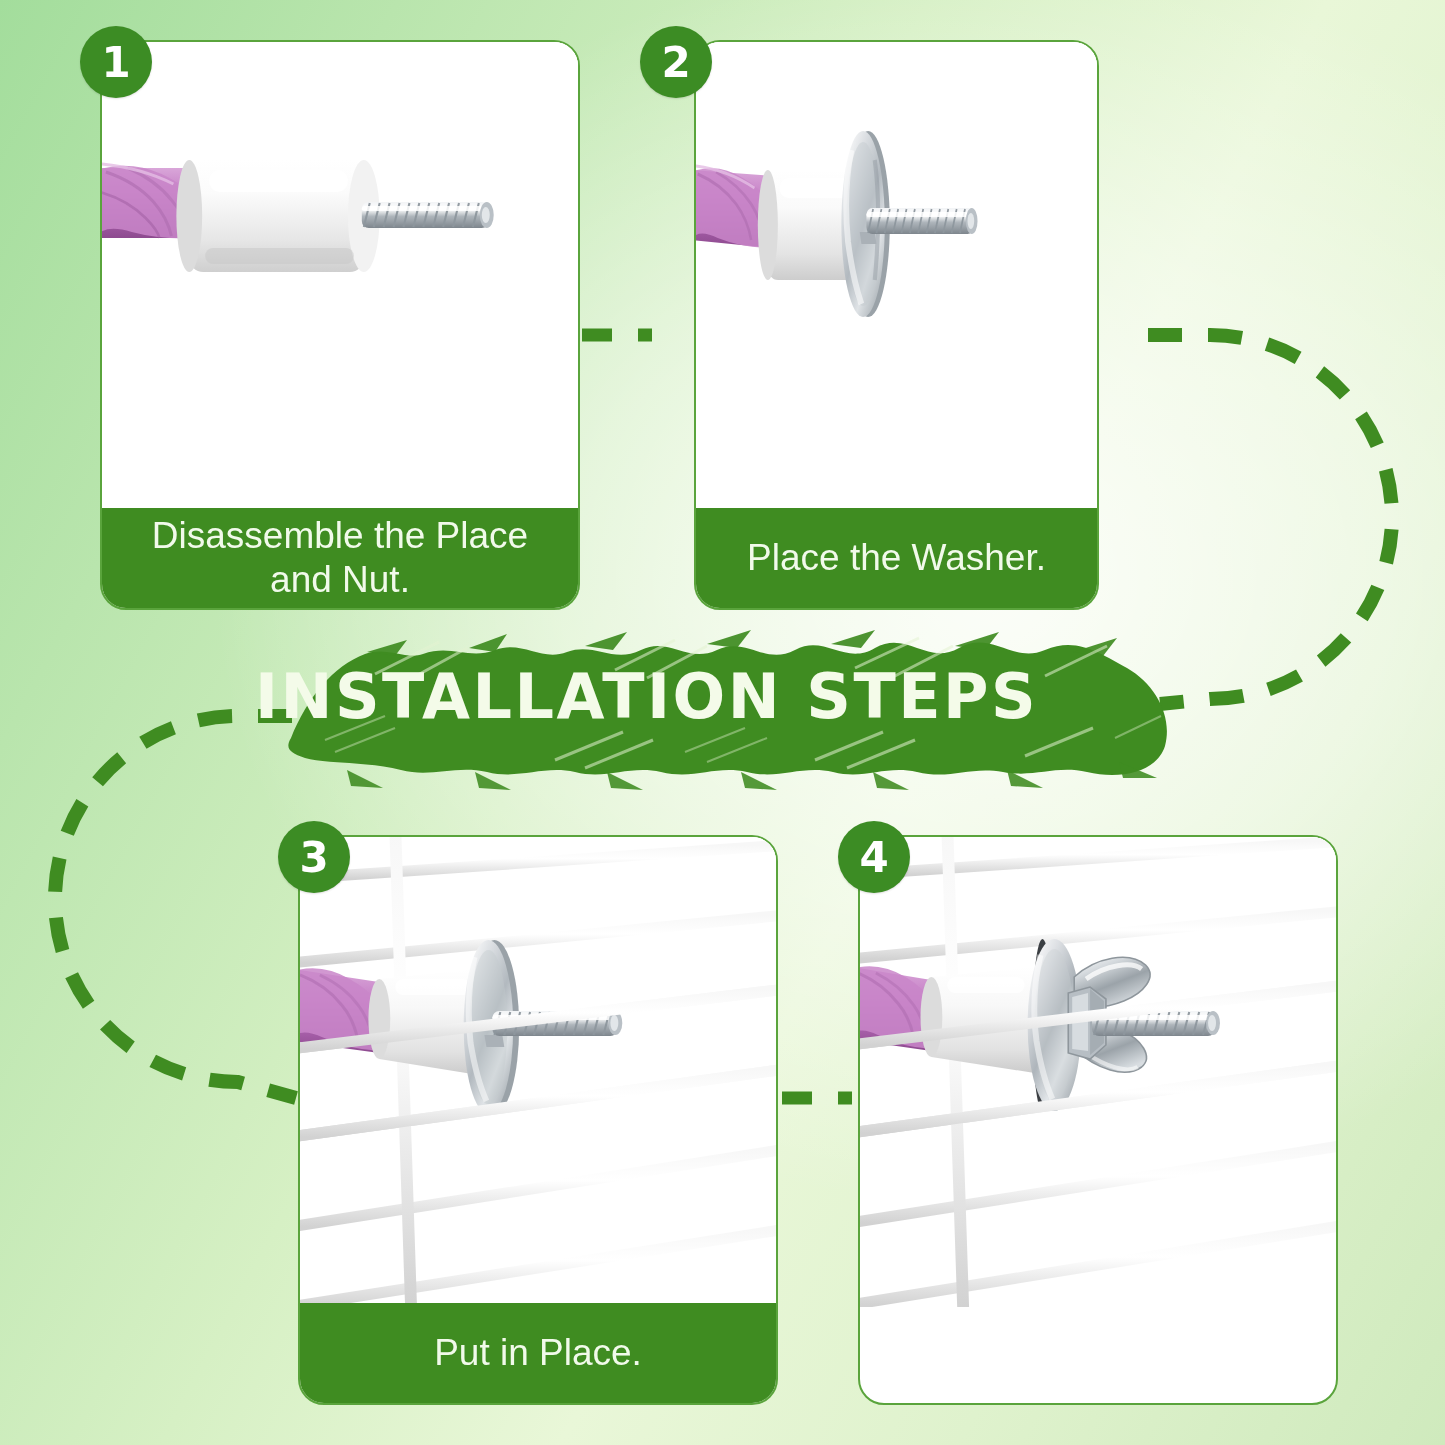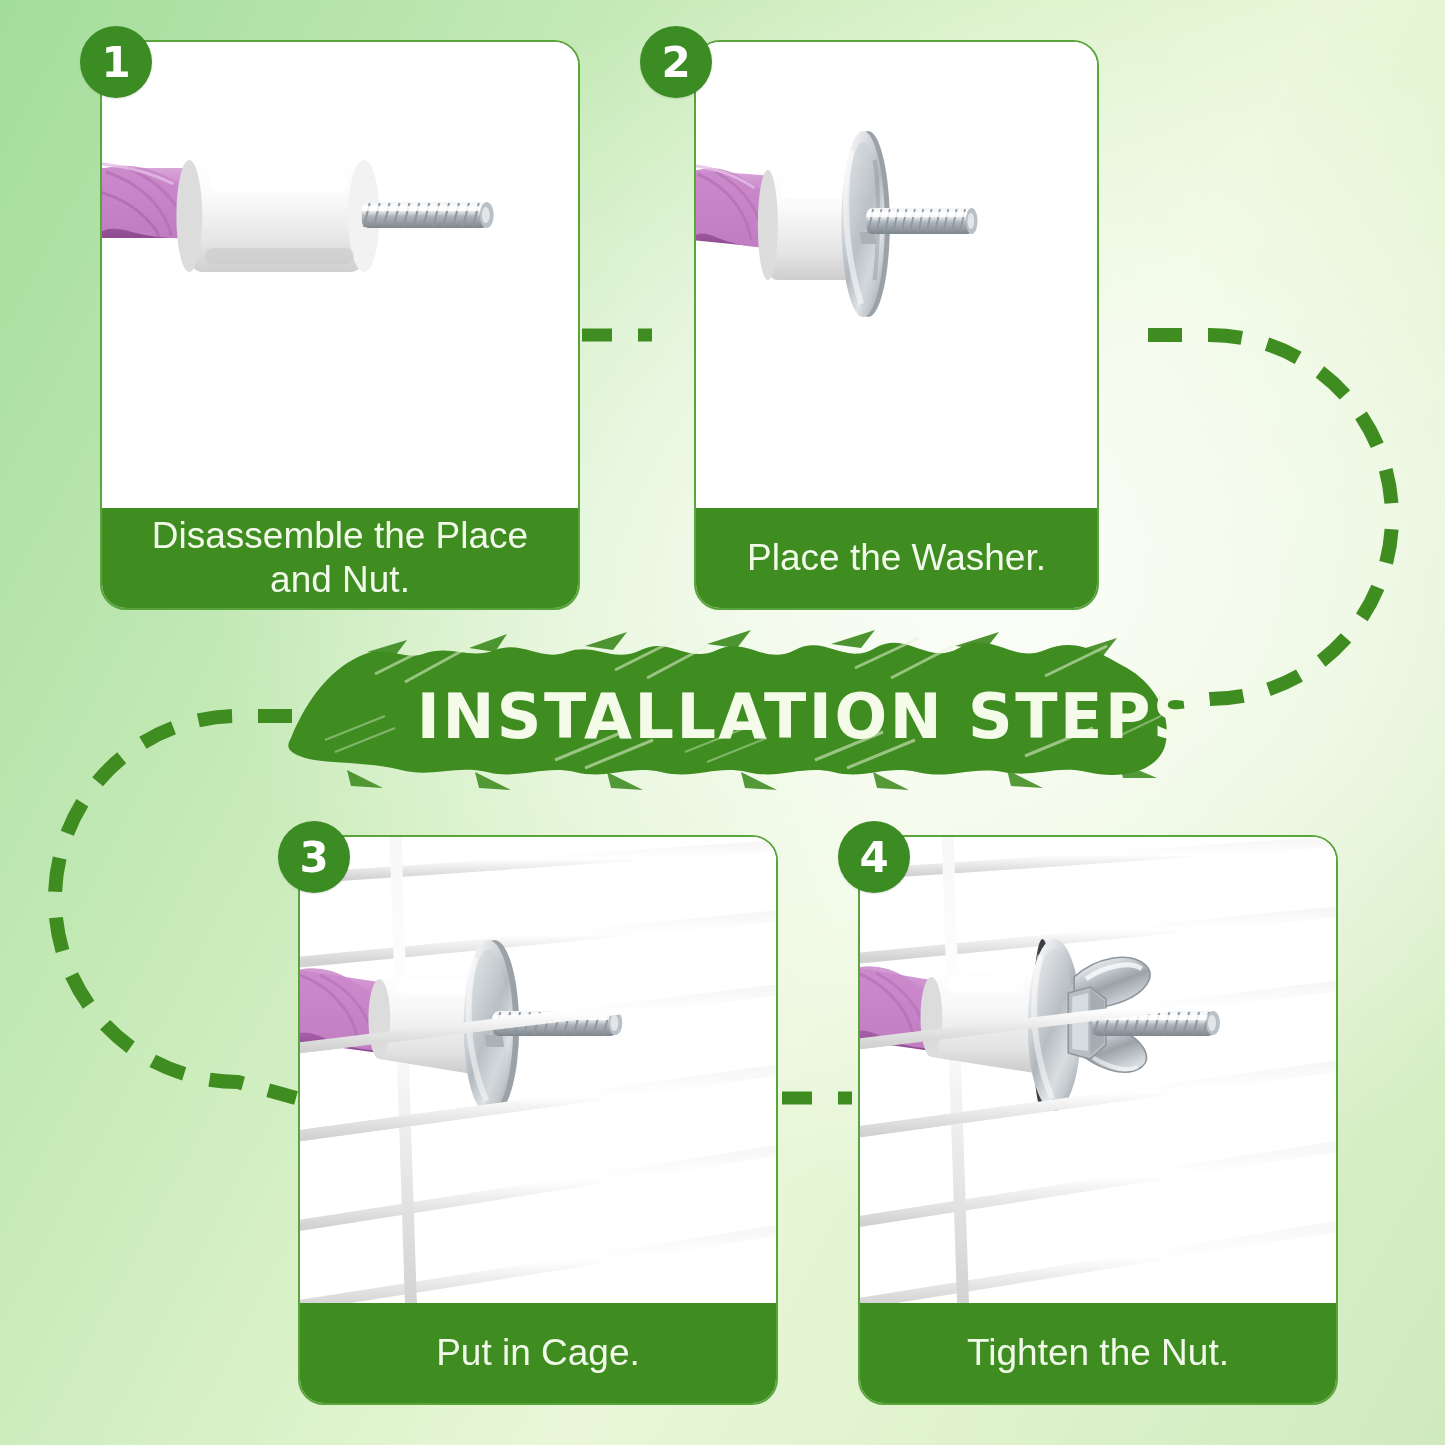--- a/index.html
+++ b/index.html
@@ -35,23 +35,23 @@
     height: 178px;
   }
   .title-brush {
     position: absolute;
     left: 0; top: 0;
     width: 945px; height: 178px;
   }
   .title-text {
     position: absolute;
     left: 0;
-    top: 60px;
+    top: 40px;
     width: 945px;
-    text-align: right;
+    text-align: left;
     font-family: "DejaVu Sans", sans-serif;
     font-size: 62px;
     font-weight: bold;
     letter-spacing: 2.5px;
     color: #f4fbe9;
     white-space: nowrap;
   }
 
   
   .card {
@@ -440,21 +440,21 @@
           <ellipse cx="318" cy="186" rx="7" ry="12" fill="#b9c0c6"></ellipse>
           <ellipse cx="317" cy="186" rx="4" ry="8" fill="#e2e6e9"></ellipse>
         </g>
 
         <g stroke="url(#barG3)" stroke-width="11" stroke-linecap="round" fill="none">
           <line x1="-10" y1="212" x2="490" y2="152"></line>
           <line x1="-10" y1="300" x2="490" y2="232"></line>
         </g>
       </svg>
     </div>
-    <div class="card-caption" style="height:100px;">Put in Cage.</div>
+    <div class="card-caption" style="height:100px;">Put in Place.</div>
   </div>
   <div class="badge" style="left:278px; top:821px;">3</div>
 
   <div class="card" style="left:858px; top:835px; width:480px; height:570px;">
     <div class="card-photo" style="height:470px;">
       <svg class="scene" viewBox="0 0 480 470" preserveAspectRatio="none">
         <defs>
           <linearGradient id="ropeG4" x1="0" y1="0" x2="0" y2="1">
             <stop offset="0%" stop-color="#d9a6d9"></stop>
             <stop offset="38%" stop-color="#c57fc5"></stop>
@@ -565,17 +565,16 @@
           <ellipse cx="356" cy="186" rx="7" ry="12" fill="#b9c0c6"></ellipse>
           <ellipse cx="355" cy="186" rx="4" ry="8" fill="#e2e6e9"></ellipse>
         </g>
 
         <g stroke="url(#barG4)" stroke-width="11" stroke-linecap="round" fill="none">
           <line x1="-10" y1="208" x2="490" y2="148"></line>
           <line x1="-10" y1="296" x2="490" y2="228"></line>
         </g>
       </svg>
     </div>
-    <div class="card-caption" style="height:100px;">Tighten the Nut.</div>
   </div>
   <div class="badge" style="left:838px; top:821px;">4</div>
 
 </div>
 
 </body></html>

